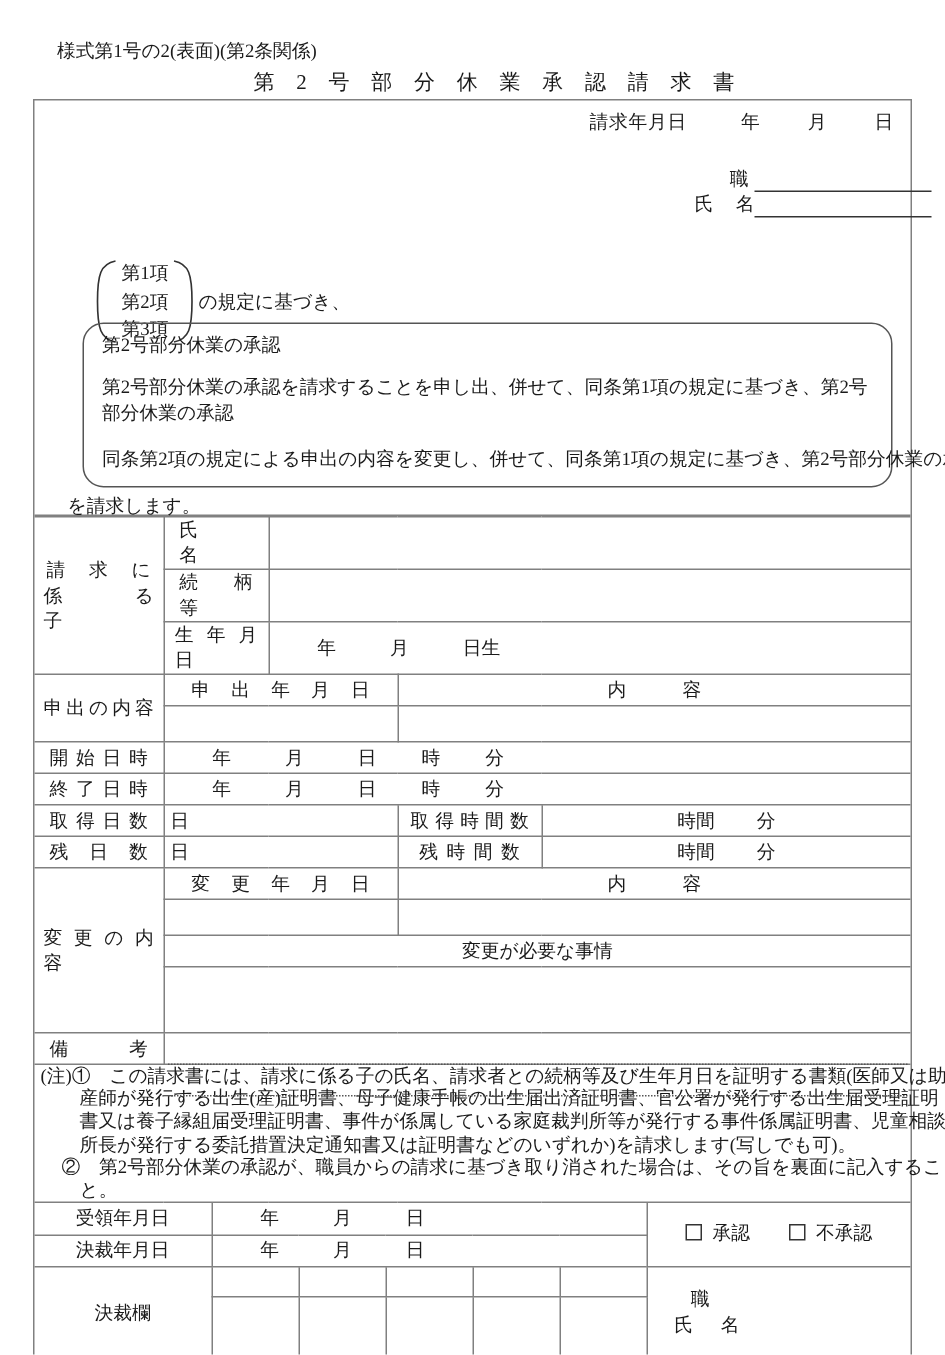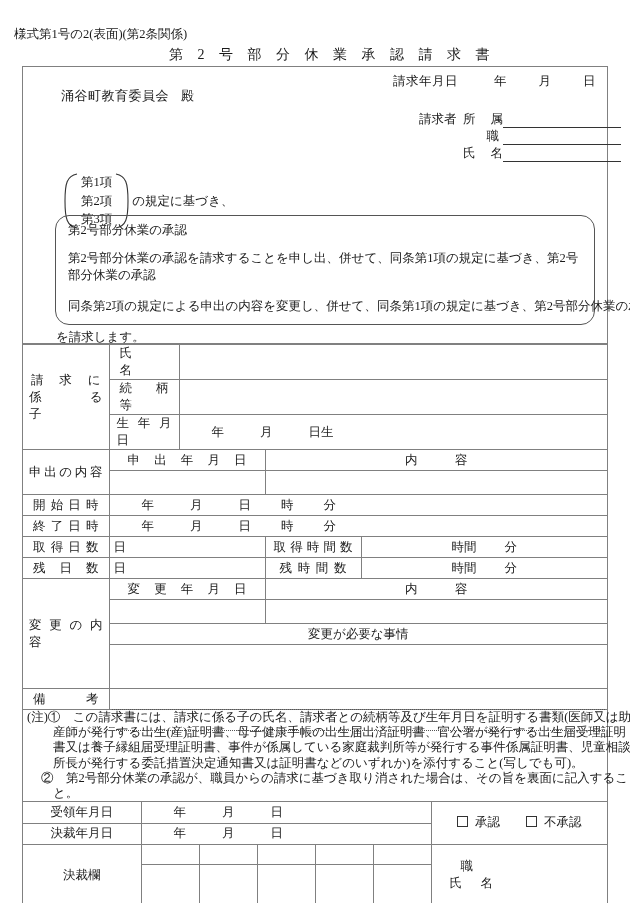--- a/index.html
+++ b/index.html
@@ -16,21 +16,21 @@
     overflow: hidden;
   }
   .page {
     position: absolute;
     left: 0; top: 0;
     width: 630px; height: 903px;
   }
   
   .form-code {
     position: absolute;
-    left: 14px; top: 26px;
+    left: 38px; top: 26px;
     font-size: 12.5px;
     letter-spacing: 0px;
     white-space: nowrap;
   }
   .doc-title {
     position: absolute;
     left: 0; top: 46px;
     width: 630px;
     text-align: center;
     font-size: 14px;
@@ -125,21 +125,21 @@
     border: 1.1px solid #555;
     border-radius: 14px;
     box-sizing: border-box;
   }
   .ov-l1 { position: absolute; left: 12px; top: 6px; font-size: 12.5px; white-space: nowrap;}
   .ov-l2 { position: absolute; left: 12px; top: 34px; font-size: 12.5px; width: 520px; line-height: 17px;}
   .ov-l3 { position: absolute; left: 12px; top: 82px; font-size: 12.5px; white-space: nowrap;}
 
   .requestline {
     position: absolute;
-    left: 33px; top: 262px;
+    left: 22px; top: 262px;
     font-size: 12.5px;
   }
 
   
   table.grid {
     border-collapse: collapse;
     width: 100%;
     table-layout: fixed;
   }
   table.grid td {
@@ -229,30 +229,22 @@
   <div class="doc-title">第 2 号 部 分 休 業 承 認 請 求 書</div>
 
   <div class="frame">
 
     <div class="topblock">
 
       <div class="claim-date">
         <span class="lbl">請求年月日</span><span class="y">年</span><span class="m">月</span><span class="d">日</span>
       </div>
 
-      <div class="addressee">
-        <span>涌谷町教育委員会</span><span class="dono">殿</span>
-      </div>
 
       <div class="claimant">
-        <div class="claimant-row">
-          <span class="claimant-tag">請求者</span>
-            <span class="claimant-key">所　属</span>
-            <span class="claimant-line"></span>
-        </div>
         <div class="claimant-row">
           <span class="claimant-tag"></span>
             <span class="claimant-key single">職</span>
             <span class="claimant-line"></span>
         </div>
         <div class="claimant-row">
           <span class="claimant-tag"></span>
             <span class="claimant-key">氏　名</span>
             <span class="claimant-line"></span>
         </div>
@@ -404,21 +396,21 @@
             <div class="dotline dl1"></div>
             <div class="dotline dl2"></div>
           </td>
         </tr>
 
         <tr>
           <td class="noleft noright notes" colspan="5">
             <div class="ln"><span>(注)①</span>　<span>この請求書には、請求に係る子の氏名、請求者との続柄等及び生年月日を証明する書類(医師又は助</span></div>
             <div class="ln ind">産師が発行する出生(産)証明書、母子健康手帳の出生届出済証明書、官公署が発行する出生届受理証明</div>
             <div class="ln ind">書又は養子縁組届受理証明書、事件が係属している家庭裁判所等が発行する事件係属証明書、児童相談</div>
-            <div class="ln ind">所長が発行する委託措置決定通知書又は証明書などのいずれか)を添付すること(写しでも可)。</div>
+            <div class="ln ind">所長が発行する委託措置決定通知書又は証明書などのいずれか)を請求します(写しでも可)。</div>
             <div class="ln ind2"><span>②</span>　<span>第2号部分休業の承認が、職員からの請求に基づき取り消された場合は、その旨を裏面に記入するこ</span></div>
             <div class="ln ind">と。</div>
           </td>
         </tr>
       </tbody>
     </table>
 
     <table class="grid">
       <colgroup>
         <col style="width:118px">

